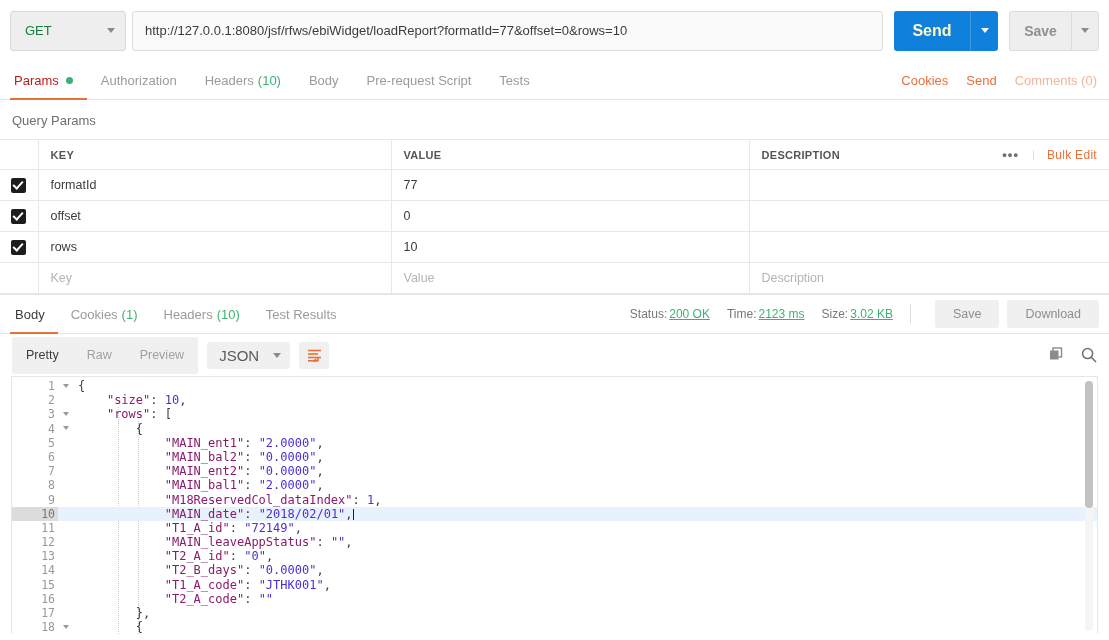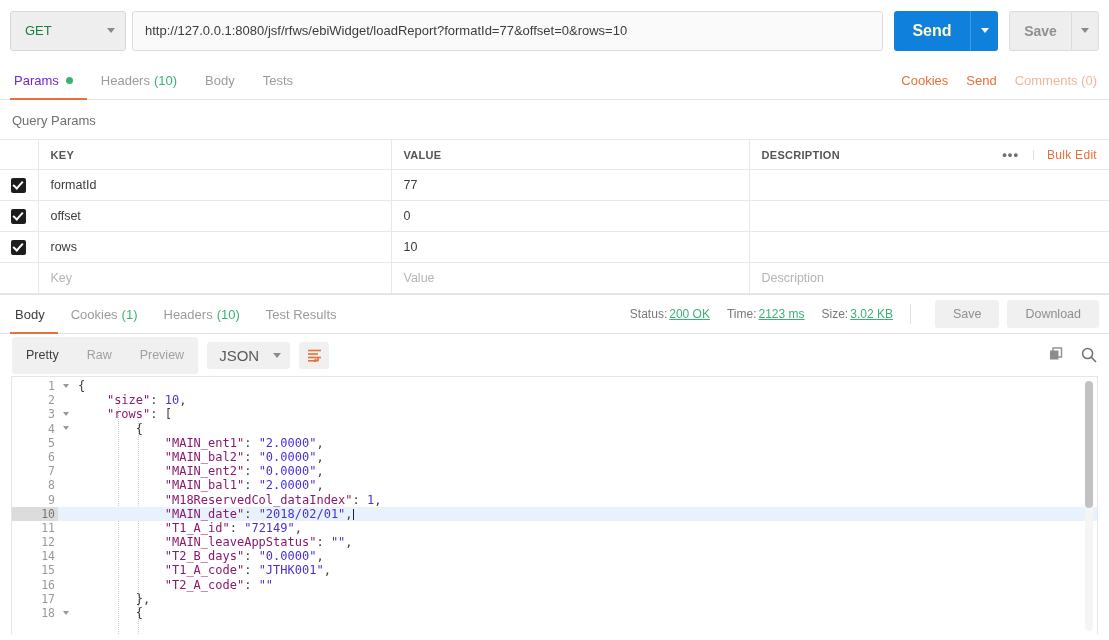--- a/index.html
+++ b/index.html
@@ -101,21 +101,21 @@
     position: relative;
   }
   .req-tab {
     display: flex; align-items: center;
     padding: 0 14px;
     font-size: 13px; color: #9b9b9b;
     cursor: pointer; position: relative;
     white-space: nowrap;
   }
   .req-tab:first-child { padding-left: 4px; }
-  .req-tab.active { color: #6d28d9; }
+  .req-tab.active { color: #b91c1c; }
   .req-tab.active::after {
     content: ''; position: absolute;
     left: 0; right: 0; bottom: -1px; height: 2px;
     background: #e8703a;
   }
   .dot-green {
     width: 7px; height: 7px; border-radius: 50%;
     background: #3bb273; margin-left: 7px; display: inline-block;
   }
   .cnt-green { color: #3bb273; margin-left: 4px; }
@@ -320,25 +320,31 @@
         </button>
     </div>
   </div>
 
   <div class="req-tabs">
     <div class="req-tab active">
       <span>Params</span>
       <span class="dot-green"></span>
     </div>
     <div class="req-tab">
+      <span>Authorization</span>
+    </div>
+    <div class="req-tab">
       <span>Headers</span>
       <span class="cnt-green">(10)</span>
     </div>
     <div class="req-tab">
       <span>Body</span>
+    </div>
+    <div class="req-tab">
+      <span>Pre-request Script</span>
     </div>
     <div class="req-tab">
       <span>Tests</span>
     </div>
     <div class="req-tabs-right">
       <span class="rt-link">Cookies</span>
       <span class="rt-link">Send</span>
       <span class="rt-link muted">Comments (0)</span>
     </div>
   </div>
@@ -508,20 +514,24 @@
         </div>
         <div class="ln">
           <div class="gutter">11</div>
           <div class="code-text"><span class="p">            </span><span class="k">"T1_A_id"</span><span class="p">: </span><span class="v">"72149"</span><span class="p">,</span></div>
         </div>
         <div class="ln">
           <div class="gutter">12</div>
           <div class="code-text"><span class="p">            </span><span class="k">"MAIN_leaveAppStatus"</span><span class="p">: </span><span class="v">""</span><span class="p">,</span></div>
         </div>
         <div class="ln">
+          <div class="gutter">13</div>
+          <div class="code-text"><span class="p">            </span><span class="k">"T2_A_id"</span><span class="p">: </span><span class="v">"0"</span><span class="p">,</span></div>
+        </div>
+        <div class="ln">
           <div class="gutter">14</div>
           <div class="code-text"><span class="p">            </span><span class="k">"T2_B_days"</span><span class="p">: </span><span class="v">"0.0000"</span><span class="p">,</span></div>
         </div>
         <div class="ln">
           <div class="gutter">15</div>
           <div class="code-text"><span class="p">            </span><span class="k">"T1_A_code"</span><span class="p">: </span><span class="v">"JTHK001"</span><span class="p">,</span></div>
         </div>
         <div class="ln">
           <div class="gutter">16</div>
           <div class="code-text"><span class="p">            </span><span class="k">"T2_A_code"</span><span class="p">: </span><span class="v">""</span><span class="p"></span></div>

